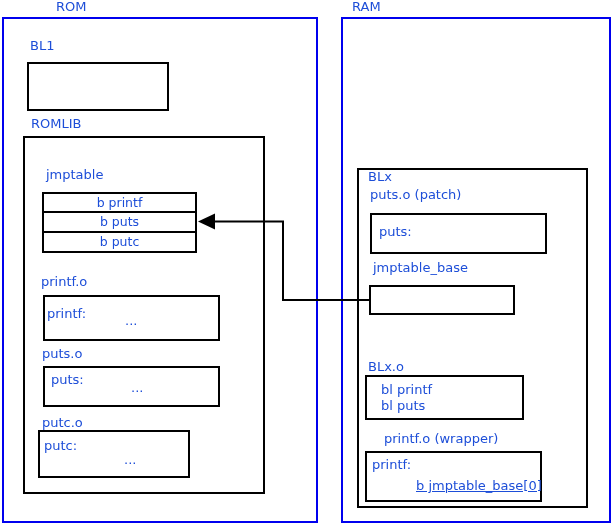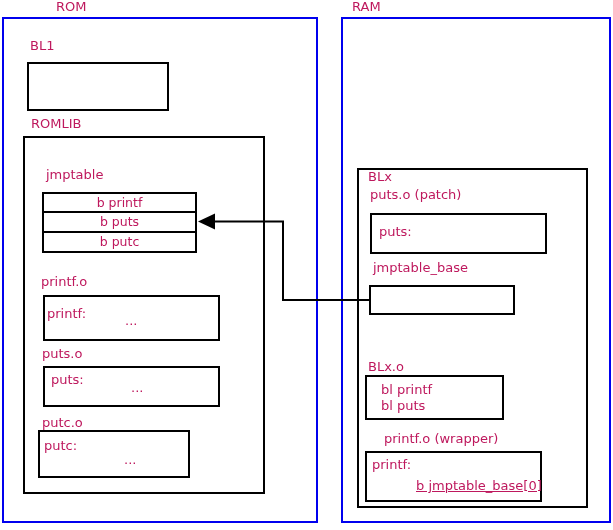--- a/index.html
+++ b/index.html
@@ -1,20 +1,20 @@
 <!DOCTYPE html>
 <html><head>
 <meta charset="utf-8">
 <style>
   html,body { margin:0; padding:0; background:#ffffff; }
   .canvas {
     position:relative; width:613px; height:530px;
     background:#ffffff; overflow:hidden;
     font-family:"DejaVu Sans", "Liberation Sans", sans-serif;
-    font-size:13px; color:#be185d;
+    font-size:13px; color:#1d4ed8;
   }
   .lbl { position:absolute; white-space:nowrap; line-height:14px; }
   .frame { position:absolute; border:2px solid #0000ee; box-sizing:border-box; background:transparent; }
   .box { position:absolute; border:2px solid #000; box-sizing:border-box; background:#ffffff; }
   .row { position:absolute; border:2px solid #000; box-sizing:border-box; background:#ffffff;
          text-align:center; font-size:12.5px; }
   .intext { position:absolute; white-space:nowrap; line-height:15px; }
   .arrow-svg { position:absolute; left:0; top:0; z-index:9; pointer-events:none; }
 
   
@@ -45,21 +45,21 @@
   .ram-frame  { left:341px; top:17px; width:270px; height:506px; }
   .ram-label  { left:352px; top:0px; }
   .blx-box    { left:357px; top:168px; width:231px; height:340px; }
   .blx-label  { left:368px; top:170px; }
   .putspatch-label { left:370px; top:188px; }
   .putspatch-box   { left:370px; top:213px; width:177px; height:41px; }
   .putspatch-sym   { left:7px; top:9px; }
   .jbase-label { left:373px; top:261px; }
   .jbase-box   { left:369px; top:285px; width:146px; height:30px; }
   .blxo-label  { left:368px; top:360px; }
-  .blxo-box    { left:365px; top:375px; width:139px; height:45px; }
+  .blxo-box    { left:365px; top:375px; width:159px; height:45px; }
   .blxo-line1  { left:14px; top:5px; }
   .blxo-line2  { left:14px; top:21px; }
   .pwrap-label { left:368px; top:432px;margin-left:16px; }
   .pwrap-box   { left:365px; top:451px; width:177px; height:51px; }
   .pwrap-sym   { left:5px;  top:4px; }
   .pwrap-branch{ left:49px; top:25px;text-decoration:underline; }
 </style>
 </head>
 <body>
 

